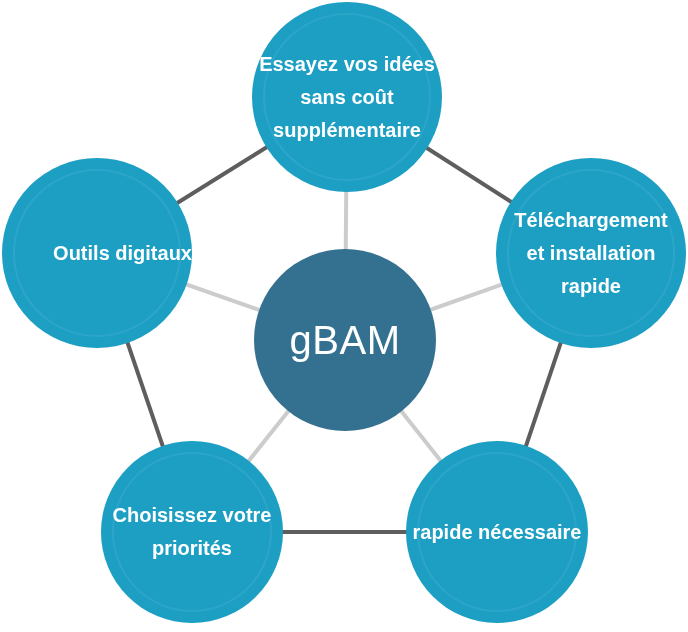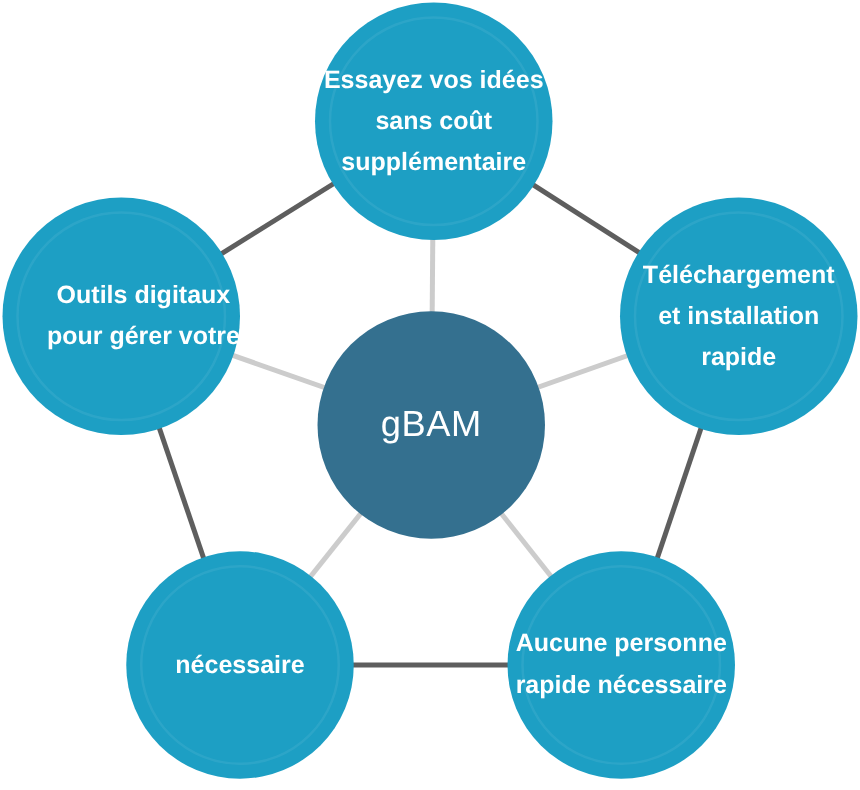--- a/index.html
+++ b/index.html
@@ -34,21 +34,21 @@
   .n-top  { left: 252px; top: 2px; }
   .n-left { left: 2px;   top: 158px; }
   .n-right{ left: 496px; top: 158px; }
   .n-bl   { left: 101px; top: 441px; width: 182px; height: 182px; }
   .n-br   { left: 406px; top: 441px; width: 182px; height: 182px; }
   .center-node {
     left: 254px; top: 249px;
     width: 182px; height: 182px;
   }
   .center-node .center-label {
-    font-size: 29px;
+    font-size: 40px;
     font-weight: 400;
     letter-spacing: 0.5px;
   }
 </style>
 </head>
 <body>
 
 <div class="stage">
 
   <svg class="links" width="688" height="632" viewBox="0 0 688 632">
@@ -77,35 +77,34 @@
   <div class="node outer n-top" style="background: rgb(29, 159, 196); color: rgb(255, 255, 255);">
     <div class="txt">
       <div>Essayez vos idées</div>
       <div>sans coût</div>
       <div>supplémentaire</div>
     </div>
   </div>
 
   <div class="node outer n-br" style="background: rgb(29, 159, 196); color: rgb(255, 255, 255);">
     <div class="txt">
-      <div>Aucune personne</div>
       <div>rapide nécessaire</div>
     </div>
   </div>
 
   <div class="node outer n-bl" style="background: rgb(29, 159, 196); color: rgb(255, 255, 255);">
     <div class="txt">
-      <div>nécessaire</div>
+      <div>Choisissez votre</div>
+      <div>priorités</div>
     </div>
   </div>
 
   <div class="node outer n-left" style="background: rgb(29, 159, 196); color: rgb(255, 255, 255); justify-content: flex-end;">
     <div class="txt">
       <div>Outils digitaux</div>
-      <div>pour gérer votre</div>
     </div>
   </div>
 
   <div class="node center-node" style="background: rgb(52, 112, 143); color: rgb(255, 255, 255);">
     <div class="center-label">gBAM</div>
   </div>
 
 </div>
 
 </body></html>

